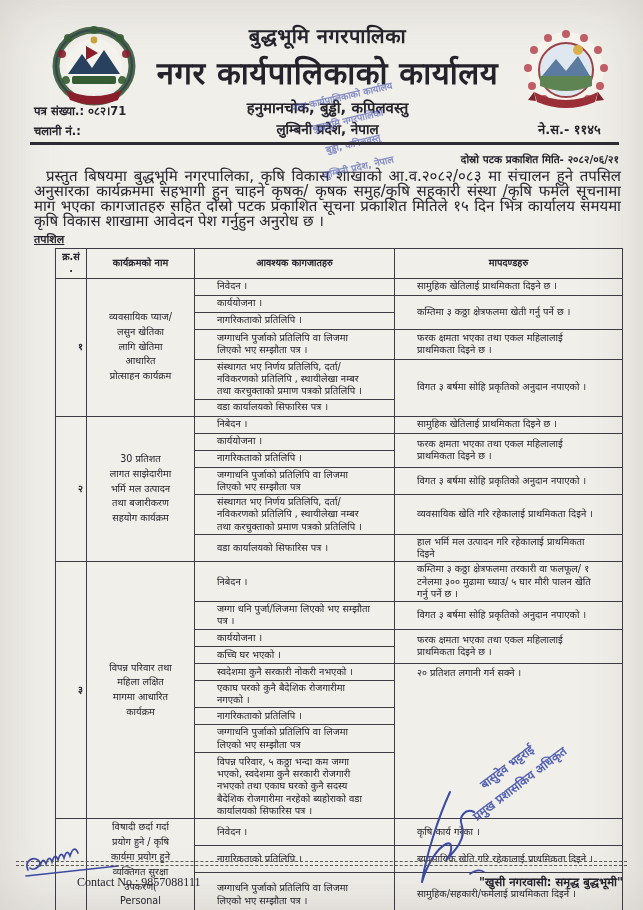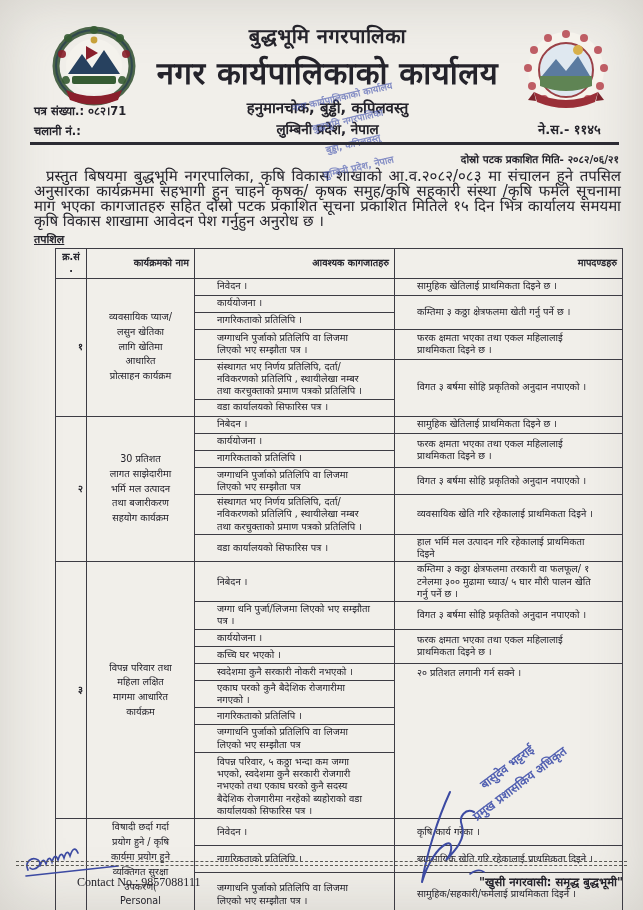--- a/index.html
+++ b/index.html
@@ -46,21 +46,21 @@
   .details{margin:2px 0 2px 34px;font-size:11px;font-weight:bold;text-decoration:underline;}
   
   table.programs{
     border-collapse:collapse;margin-left:55px;width:567px;
     font-size:9.6px;line-height:1.28;table-layout:fixed;
   }
   .programs td,.programs th{
     border:1px solid #3d3c44;padding:1px 22px;vertical-align:middle;
     word-wrap:break-word;
   }
-  .programs th{text-align:right;font-weight:bold;padding:2px 5px;}
+  .programs th{text-align:center;font-weight:bold;padding:2px 5px;}
   col.c-sn{width:31px;}col.c-name{width:108px;}col.c-doc{width:200px;}col.c-crit{width:228px;}
   td.sn{text-align:center;font-weight:bold;}
   td.pname{text-align:center;line-height:1.55;}
   tr.h17{height:17px;}tr.h28{height:28px;}tr.h30{height:30px;}tr.h40{height:40px;}
   tr.h62{height:62px;}
   td.vtop{vertical-align:top;padding-top:3px;}
   
   .sig{position:absolute;pointer-events:none;}
   .sig-left{left:22px;top:836px;}
   .sig-right{left:408px;top:778px;}

